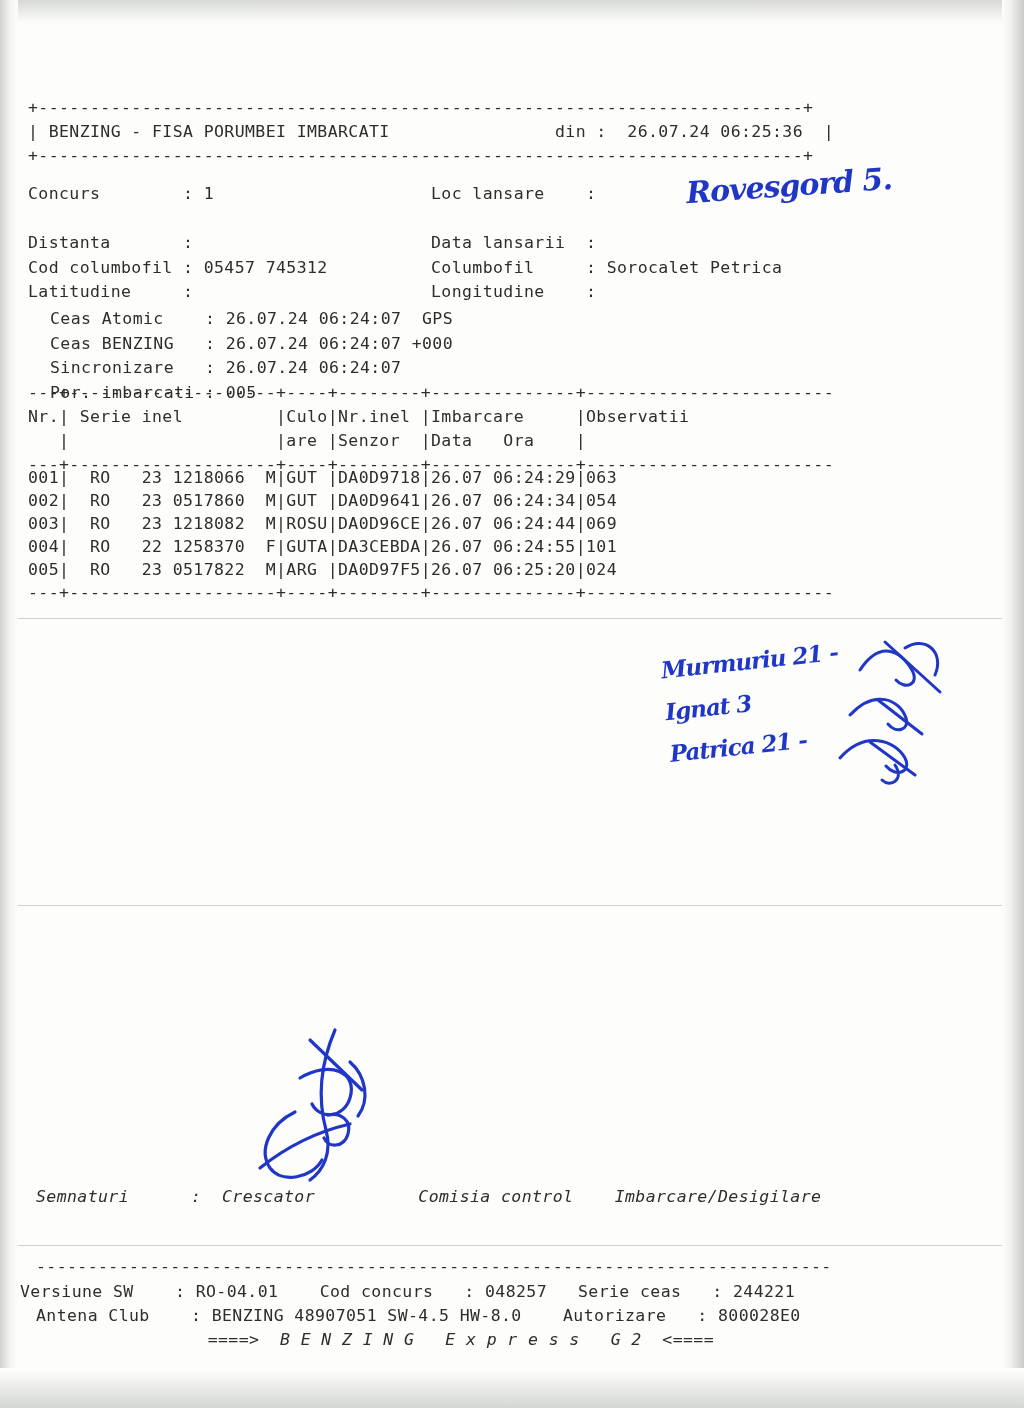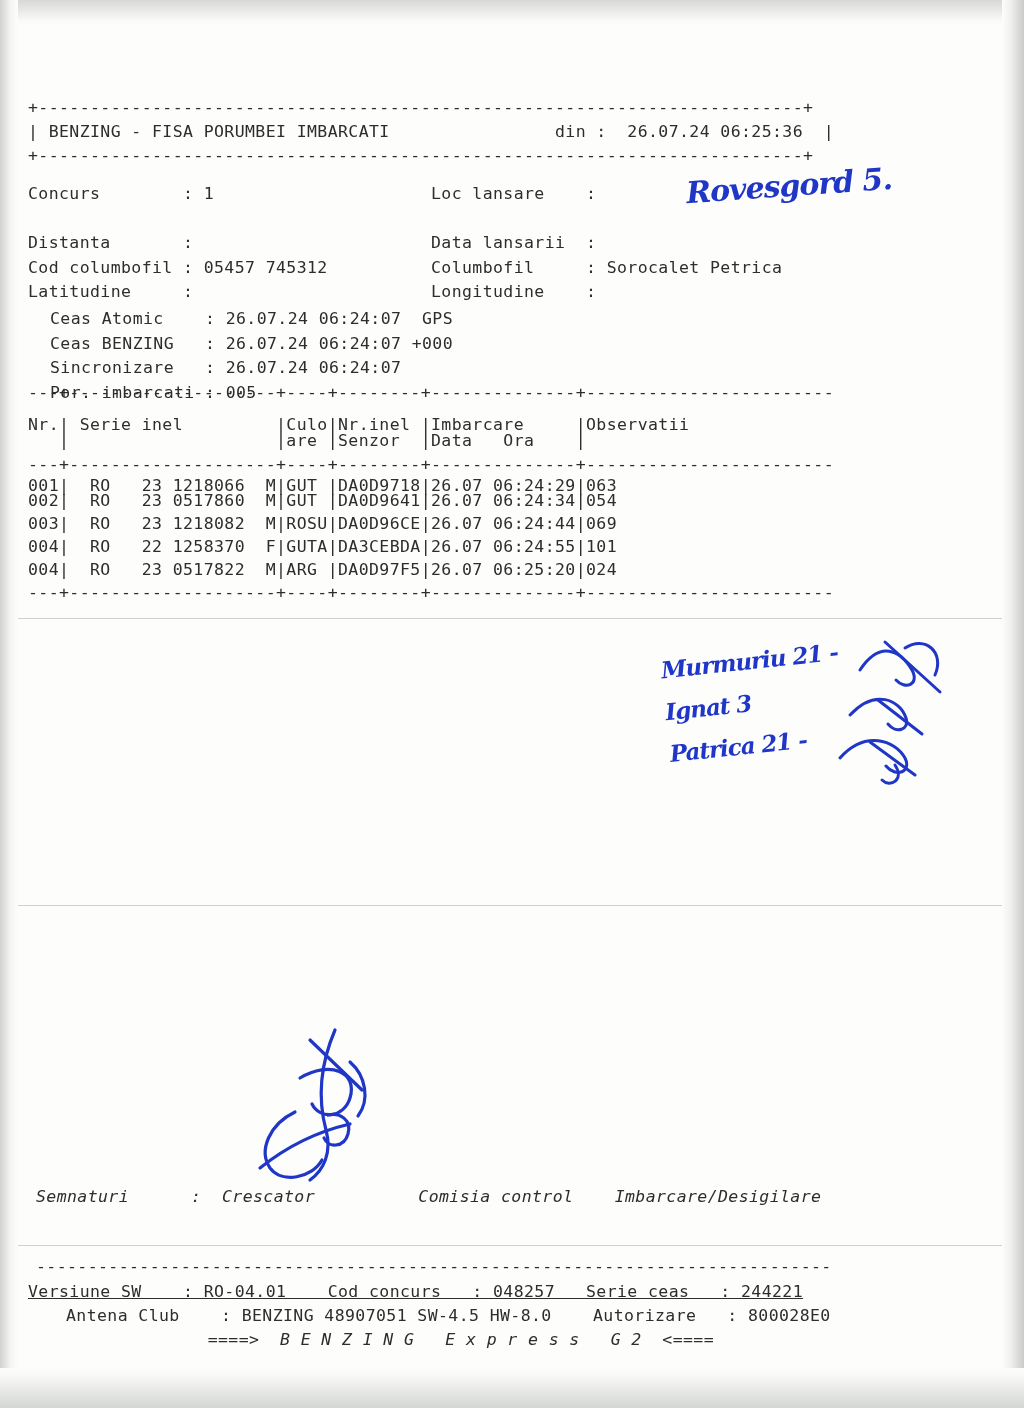--- a/index.html
+++ b/index.html
@@ -98,37 +98,37 @@
 Distanta       :                       Data lansarii  :
 Cod columbofil : 05457 745312          Columbofil     : Sorocalet Petrica
 Latitudine     :                       Longitudine    :</div>
 
   <div class="block mono" style="left:28px; top:307px;margin-left:22px;">Ceas Atomic    : 26.07.24 06:24:07  GPS
 Ceas BENZING   : 26.07.24 06:24:07 +000
 Sincronizare   : 26.07.24 06:24:07
 Por. imbarcati : 005</div>
 
   <div class="block mono" style="left:28px; top:381px;">---+--------------------+----+--------+--------------+------------------------</div>
-  <div class="block mono" style="left:28px; top:405px;margin-top:8px;">Nr.| Serie inel         |Culo|Nr.inel |Imbarcare     |Observatii</div>
+  <div class="block mono" style="left:28px; top:405px;">Nr.| Serie inel         |Culo|Nr.inel |Imbarcare     |Observatii</div>
   <div class="block mono" style="left:28px; top:429px;">   |                    |are |Senzor  |Data   Ora    |</div>
   <div class="block mono" style="left:28px; top:453px;">---+--------------------+----+--------+--------------+------------------------</div>
 
-  <div class="block mono" style="left:28px; top:466px;margin-top:8px;">001|  RO   23 1218066  M|GUT |DA0D9718|26.07 06:24:29|063</div>
+  <div class="block mono" style="left:28px; top:466px;">001|  RO   23 1218066  M|GUT |DA0D9718|26.07 06:24:29|063</div>
   <div class="block mono" style="left:28px; top:489px;">002|  RO   23 0517860  M|GUT |DA0D9641|26.07 06:24:34|054</div>
   <div class="block mono" style="left:28px; top:512px;">003|  RO   23 1218082  M|ROSU|DA0D96CE|26.07 06:24:44|069</div>
   <div class="block mono" style="left:28px; top:535px;">004|  RO   22 1258370  F|GUTA|DA3CEBDA|26.07 06:24:55|101</div>
-  <div class="block mono" style="left:28px; top:558px;">004|  RO   23 0517822  M|ARG |DA0D97F5|26.07 06:25:20|024</div>
+  <div class="block mono" style="left:28px; top:558px;">005|  RO   23 0517822  M|ARG |DA0D97F5|26.07 06:25:20|024</div>
 
   <div class="block mono" style="left:28px; top:581px;">---+--------------------+----+--------+--------------+------------------------</div>
 
   <div class="block mono" style="left:36px; top:1185px;font-style:italic;">Semnaturi      :  Crescator          Comisia control    Imbarcare/Desigilare</div>
 
   <div class="block mono" style="left:36px; top:1255px;">-----------------------------------------------------------------------------</div>
-  <div class="block mono" style="left:28px; top:1280px;text-decoration:underline;">Versiune SW    : RO-04.01    Cod concurs   : 048257   Serie ceas   : 244221</div>
-  <div class="block mono" style="left:36px; top:1304px;margin-left:30px;">Antena Club    : BENZING 48907051 SW-4.5 HW-8.0    Autorizare   : 800028E0</div>
+  <div class="block mono" style="left:20px; top:1280px;">Versiune SW    : RO-04.01    Cod concurs   : 048257   Serie ceas   : 244221</div>
+  <div class="block mono" style="left:36px; top:1304px;">Antena Club    : BENZING 48907051 SW-4.5 HW-8.0    Autorizare   : 800028E0</div>
   <div class="block mono" style="left:32px; top:1328px;font-style:italic;">                 ====&gt;  B E N Z I N G   E x p r e s s   G 2  &lt;====</div>
 
   <div class="ink ink-loc">Rovesgord 5.</div>
 
   <div class="ink ink-notes">
     <div>Murmuriu 21 -</div>
     <div>Ignat 3</div>
     <div>Patrica 21 -</div>
   </div>
 

